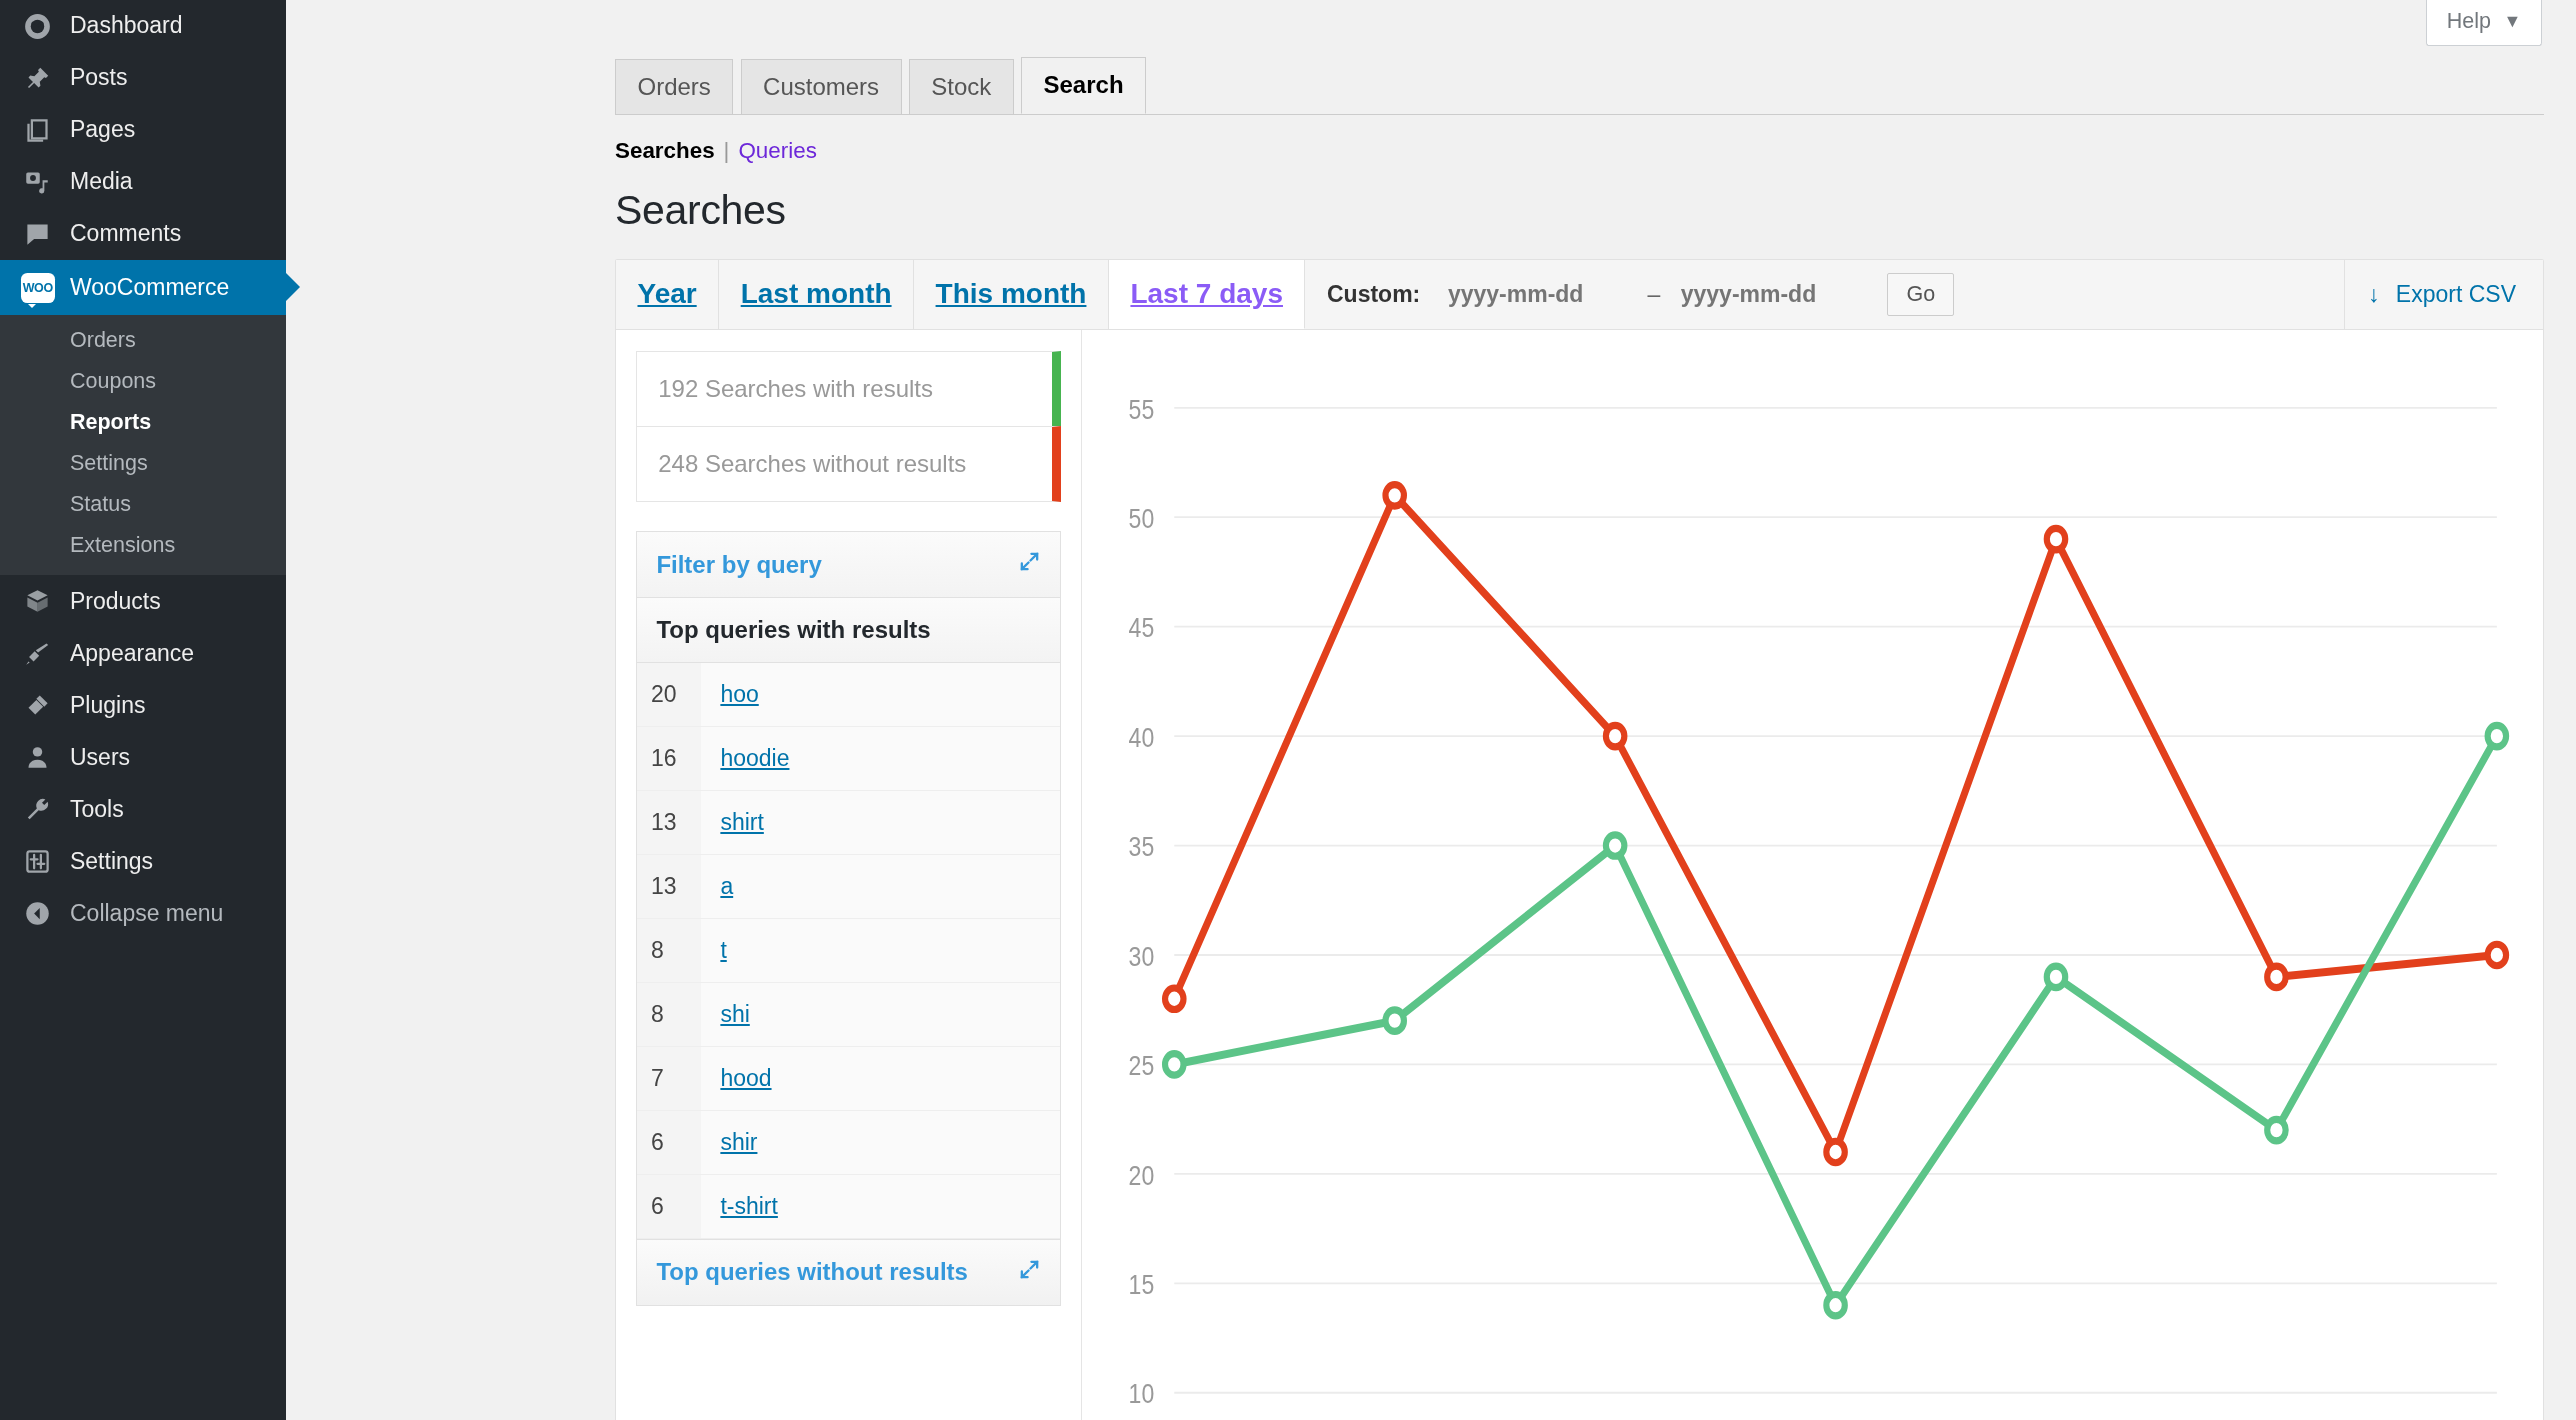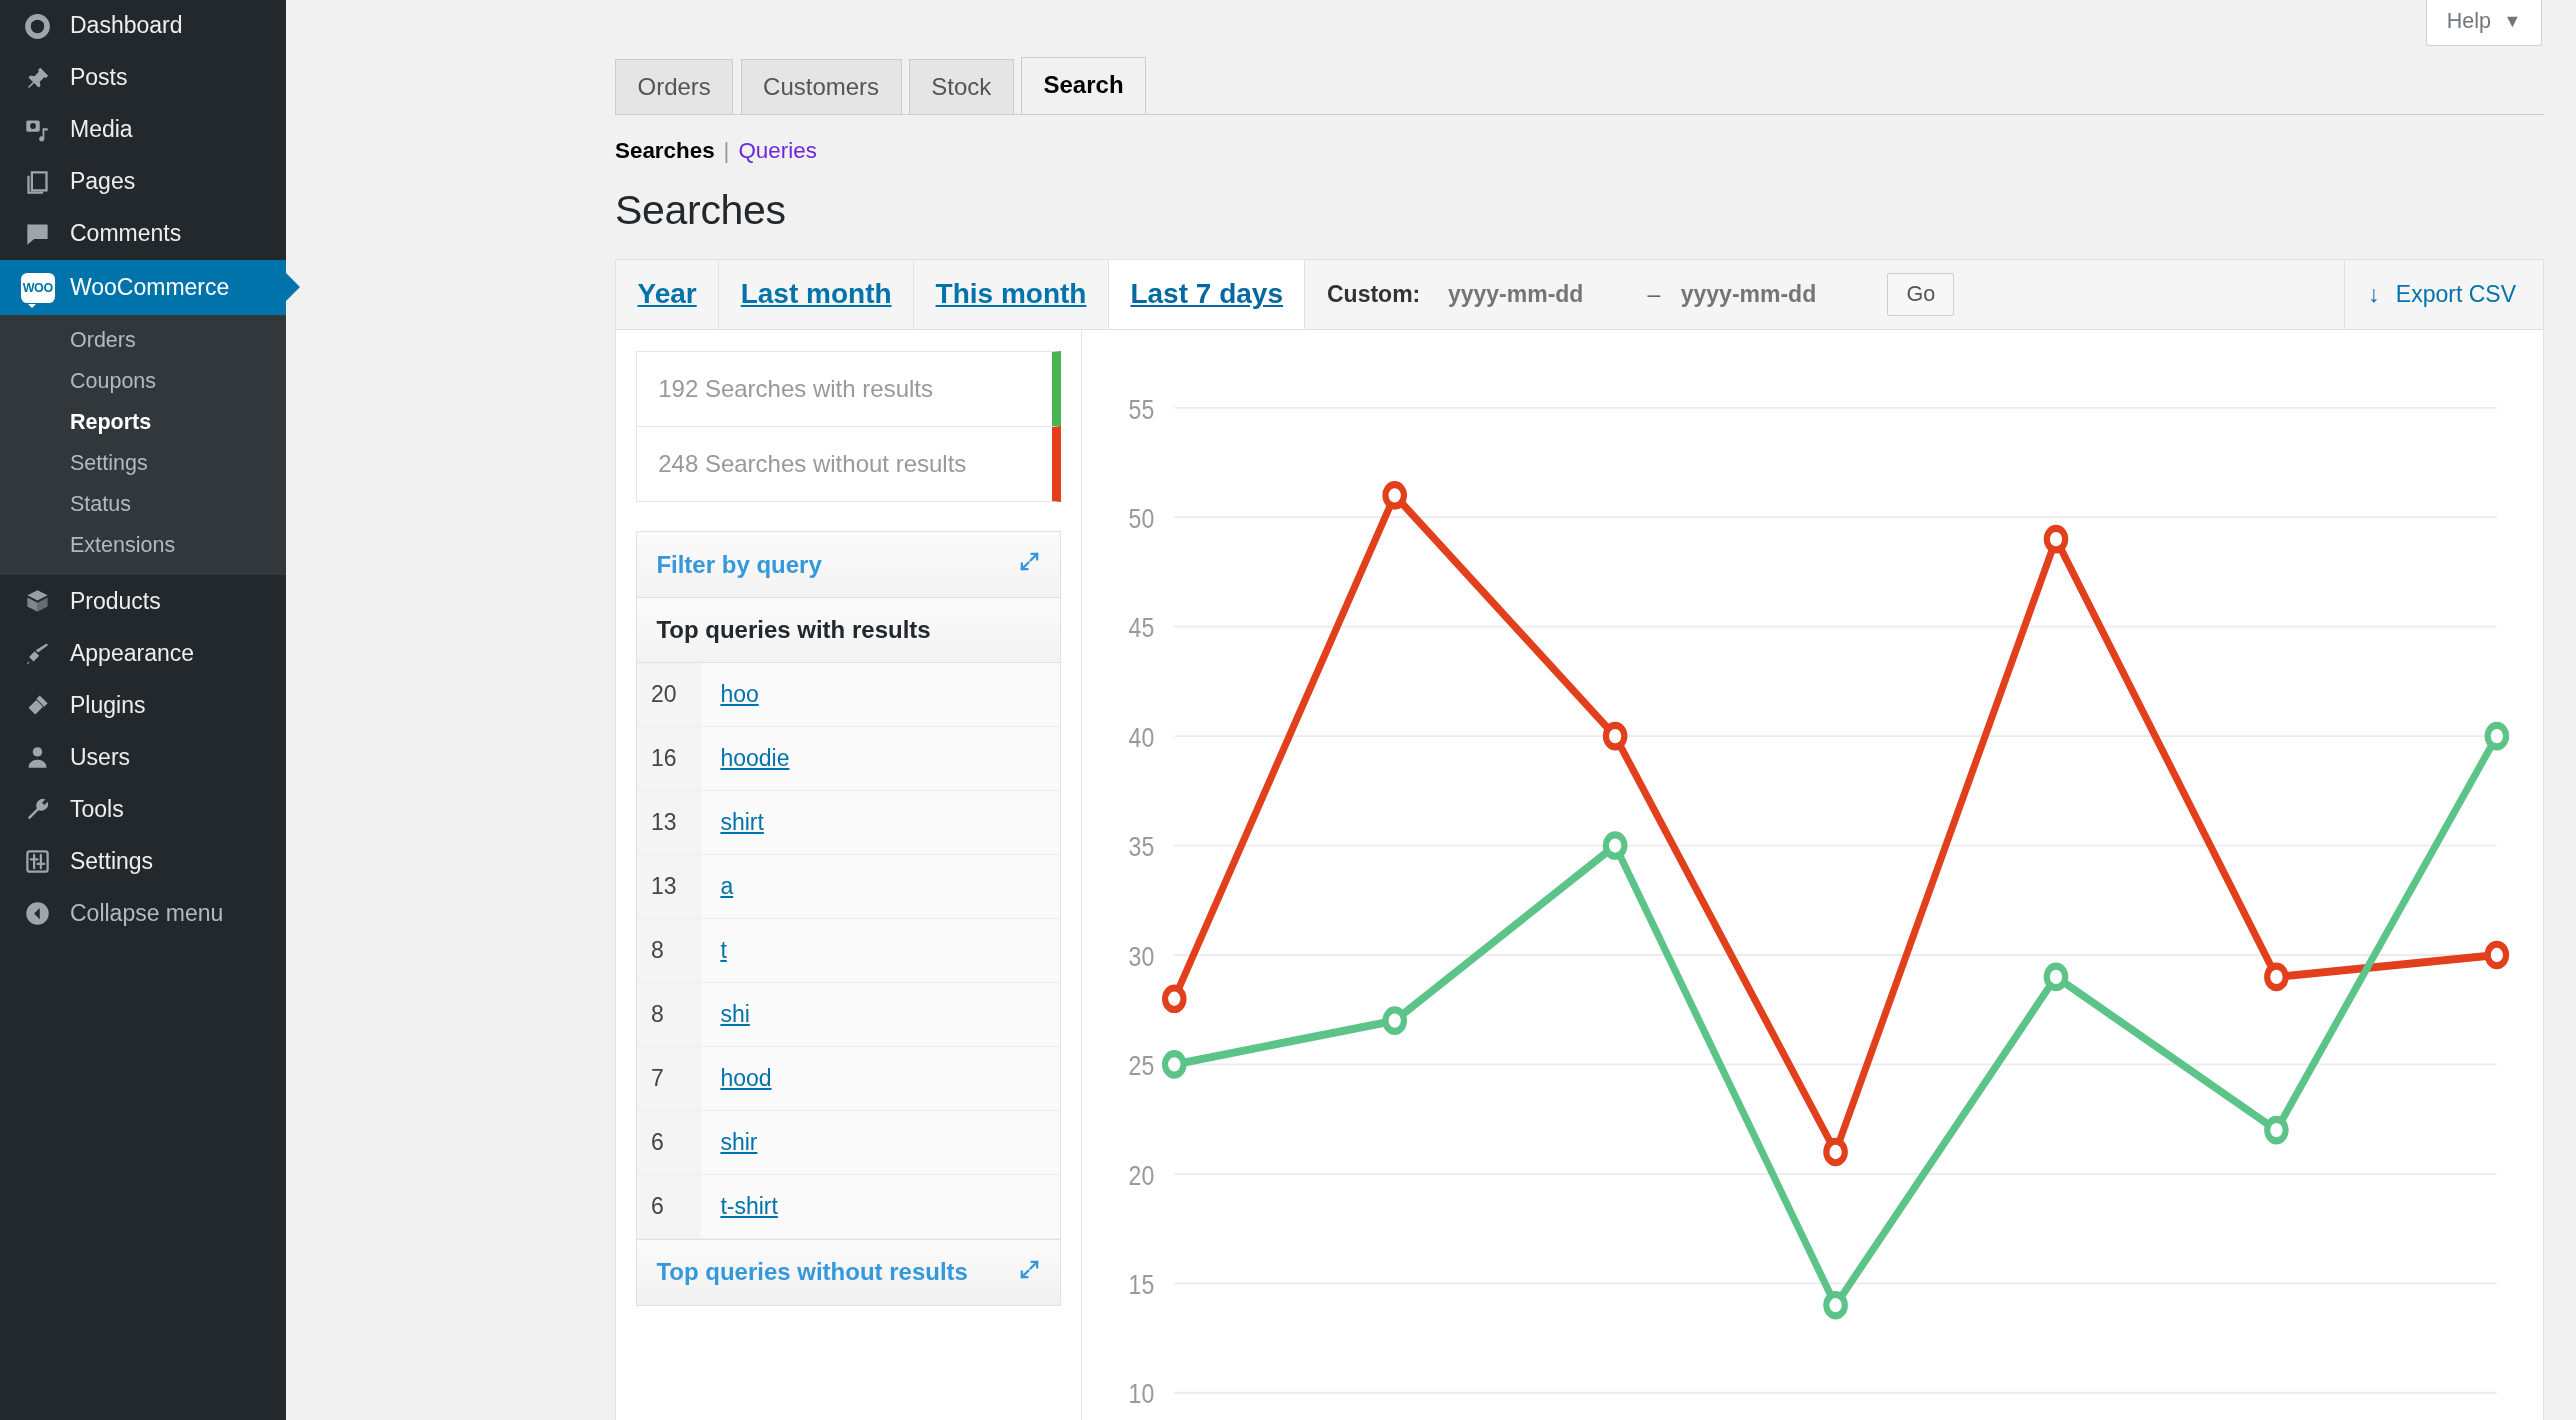--- a/index.html
+++ b/index.html
@@ -106,21 +106,21 @@
     display: flex; align-items: stretch;
     background: #f5f5f5; border-bottom: 0.9px solid #e1e1e1;
     height: 70px;
   }
   .range-item {
     display: flex; align-items: center;
     padding: 0 21.5px; border-right: 0.9px solid #e1e1e1;
     font-size: 28px; font-weight: bold; color: #0073aa; cursor: pointer; text-decoration: underline;
   }
   .range-item.current {
-    background: #fff; color: #0369a1; border-bottom: 0.9px solid #fff;
+    background: #fff; color: #8b5cf6; border-bottom: 0.9px solid #fff;
     margin-bottom: -0.9px;
   }
   .custom-block {
     display: flex; align-items: center; gap: 8px;
     padding: 0 21.5px; border-right: 0.9px solid #e1e1e1; flex: 1;
   }
   .custom-label { font-size: 23px; font-weight: bold; color: #333; margin-right: 19.7px; }
   .date-input {
     font-family: "Liberation Sans", sans-serif;
     font-size: 23px; font-weight: bold; color: #999;
@@ -208,37 +208,37 @@
     <span class="mi-icon">
       <svg width="27" height="27" viewBox="0 0 24 24" fill="currentColor">
           <path d="M14.5 2.5l7 7-2 2-1.5-.7-4 4 .6 3.6-1.6 1.6-4-4-4.5 4.5-1-1 4.5-4.5-4-4 1.6-1.6 3.6.6 4-4-.7-1.5z"></path>
         </svg>
     </span>
     <span class="mi-label">Posts</span>
   </div>
 
   <div class="menu-item">
     <span class="mi-icon">
+      <svg width="27" height="27" viewBox="0 0 24 24" fill="none" stroke="currentColor" stroke-width="2">
+          <rect x="7" y="3" width="13" height="16"></rect>
+          <path d="M4 6v15h13"></path>
+        </svg>
+    </span>
+    <span class="mi-label">Pages</span>
+  </div>
+
+  <div class="menu-item">
+    <span class="mi-icon">
       <svg width="27" height="27" viewBox="0 0 24 24" fill="currentColor">
           <rect x="2" y="3" width="12" height="10" rx="1.5"></rect>
           <circle cx="8" cy="8" r="2.6" fill="#23282d"></circle>
           <path d="M16.5 10v7.2a2.3 2.3 0 10 1.6 2.2V12h3v-2z"></path>
         </svg>
     </span>
     <span class="mi-label">Media</span>
-  </div>
-
-  <div class="menu-item">
-    <span class="mi-icon">
-      <svg width="27" height="27" viewBox="0 0 24 24" fill="none" stroke="currentColor" stroke-width="2">
-          <rect x="7" y="3" width="13" height="16"></rect>
-          <path d="M4 6v15h13"></path>
-        </svg>
-    </span>
-    <span class="mi-label">Pages</span>
   </div>
 
   <div class="menu-item">
     <span class="mi-icon">
       <svg width="27" height="27" viewBox="0 0 24 24" fill="currentColor">
           <path d="M3 3h18v13H9l-6 5z"></path>
         </svg>
     </span>
     <span class="mi-label">Comments</span>
   </div>

